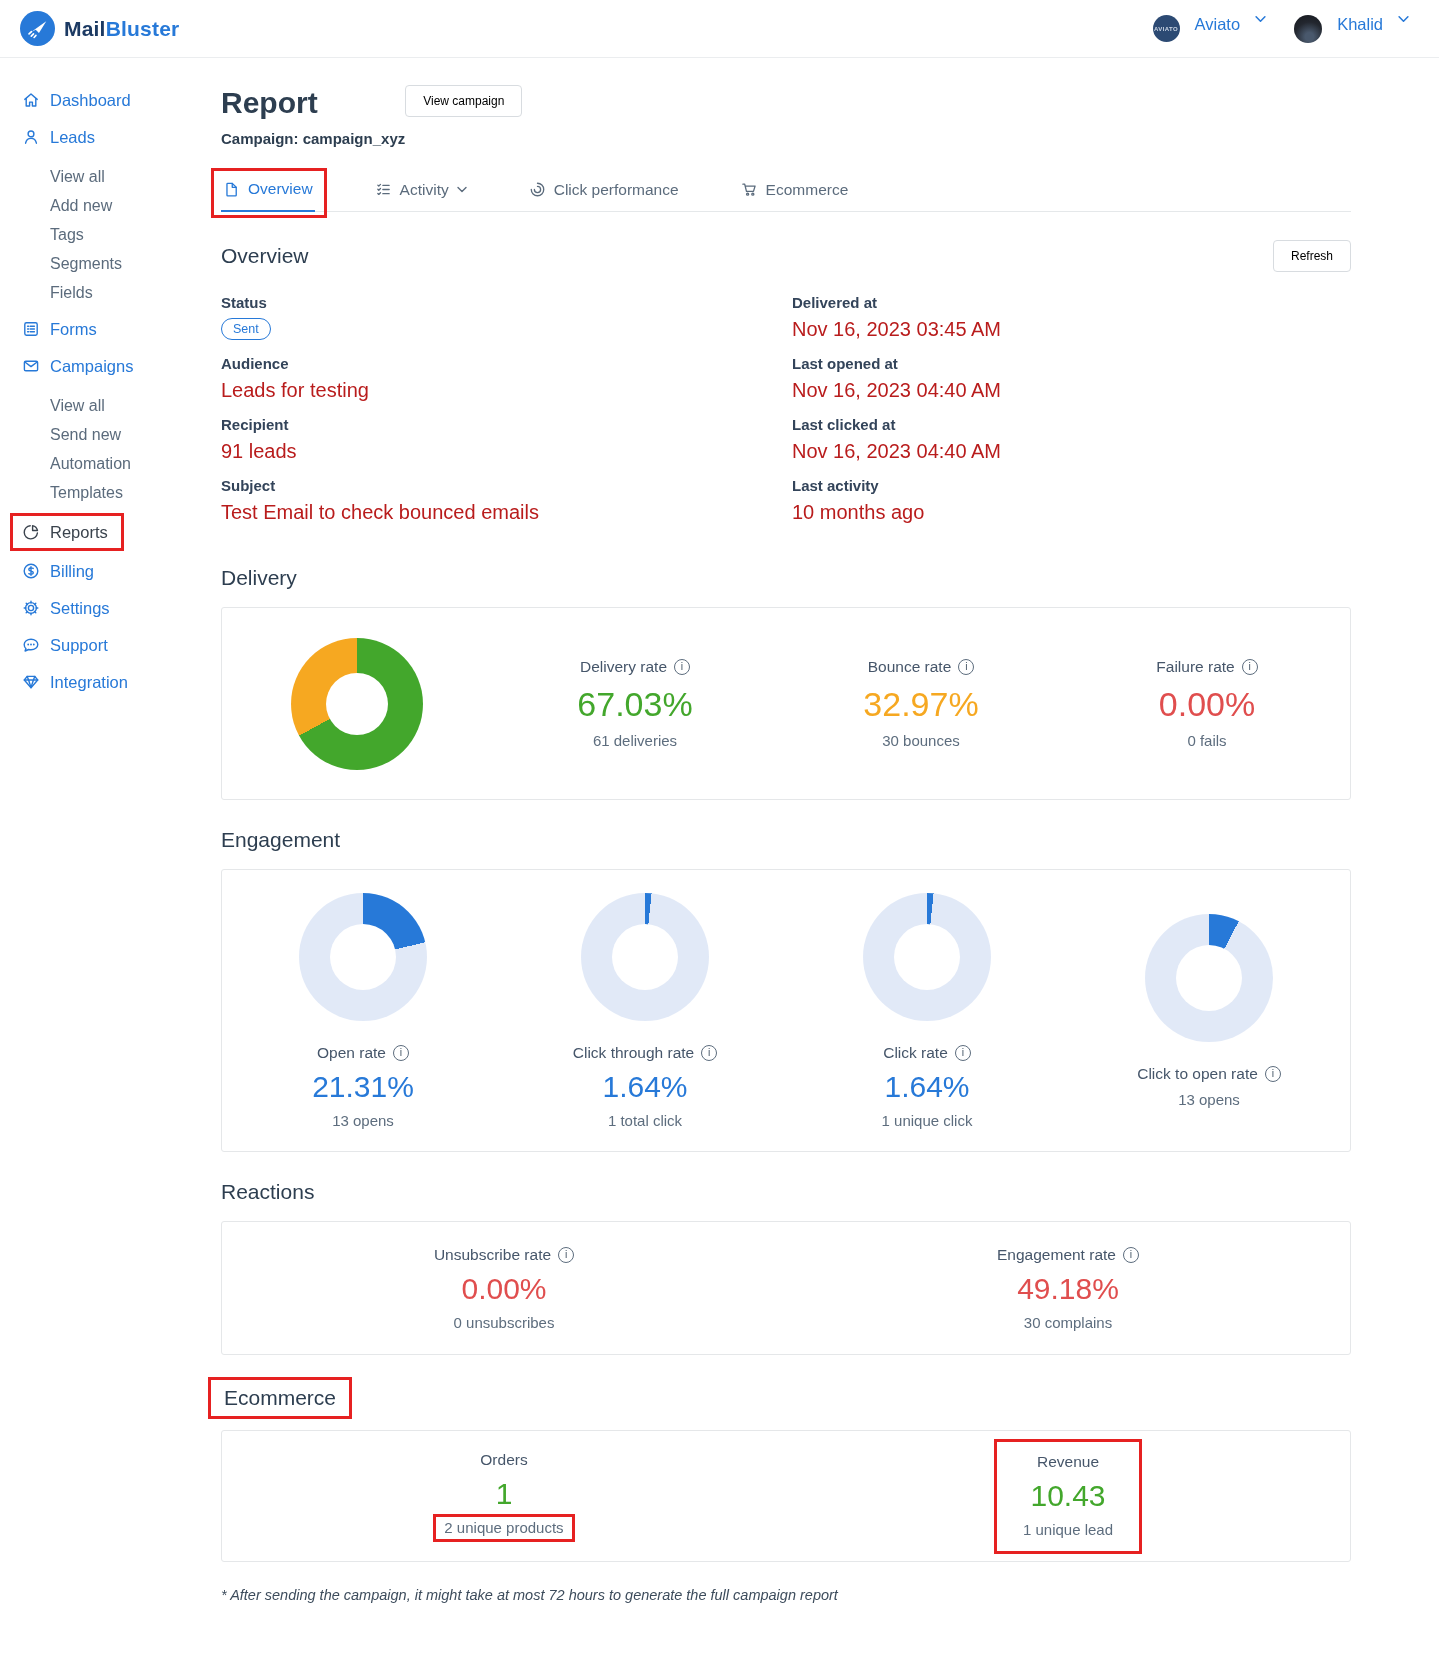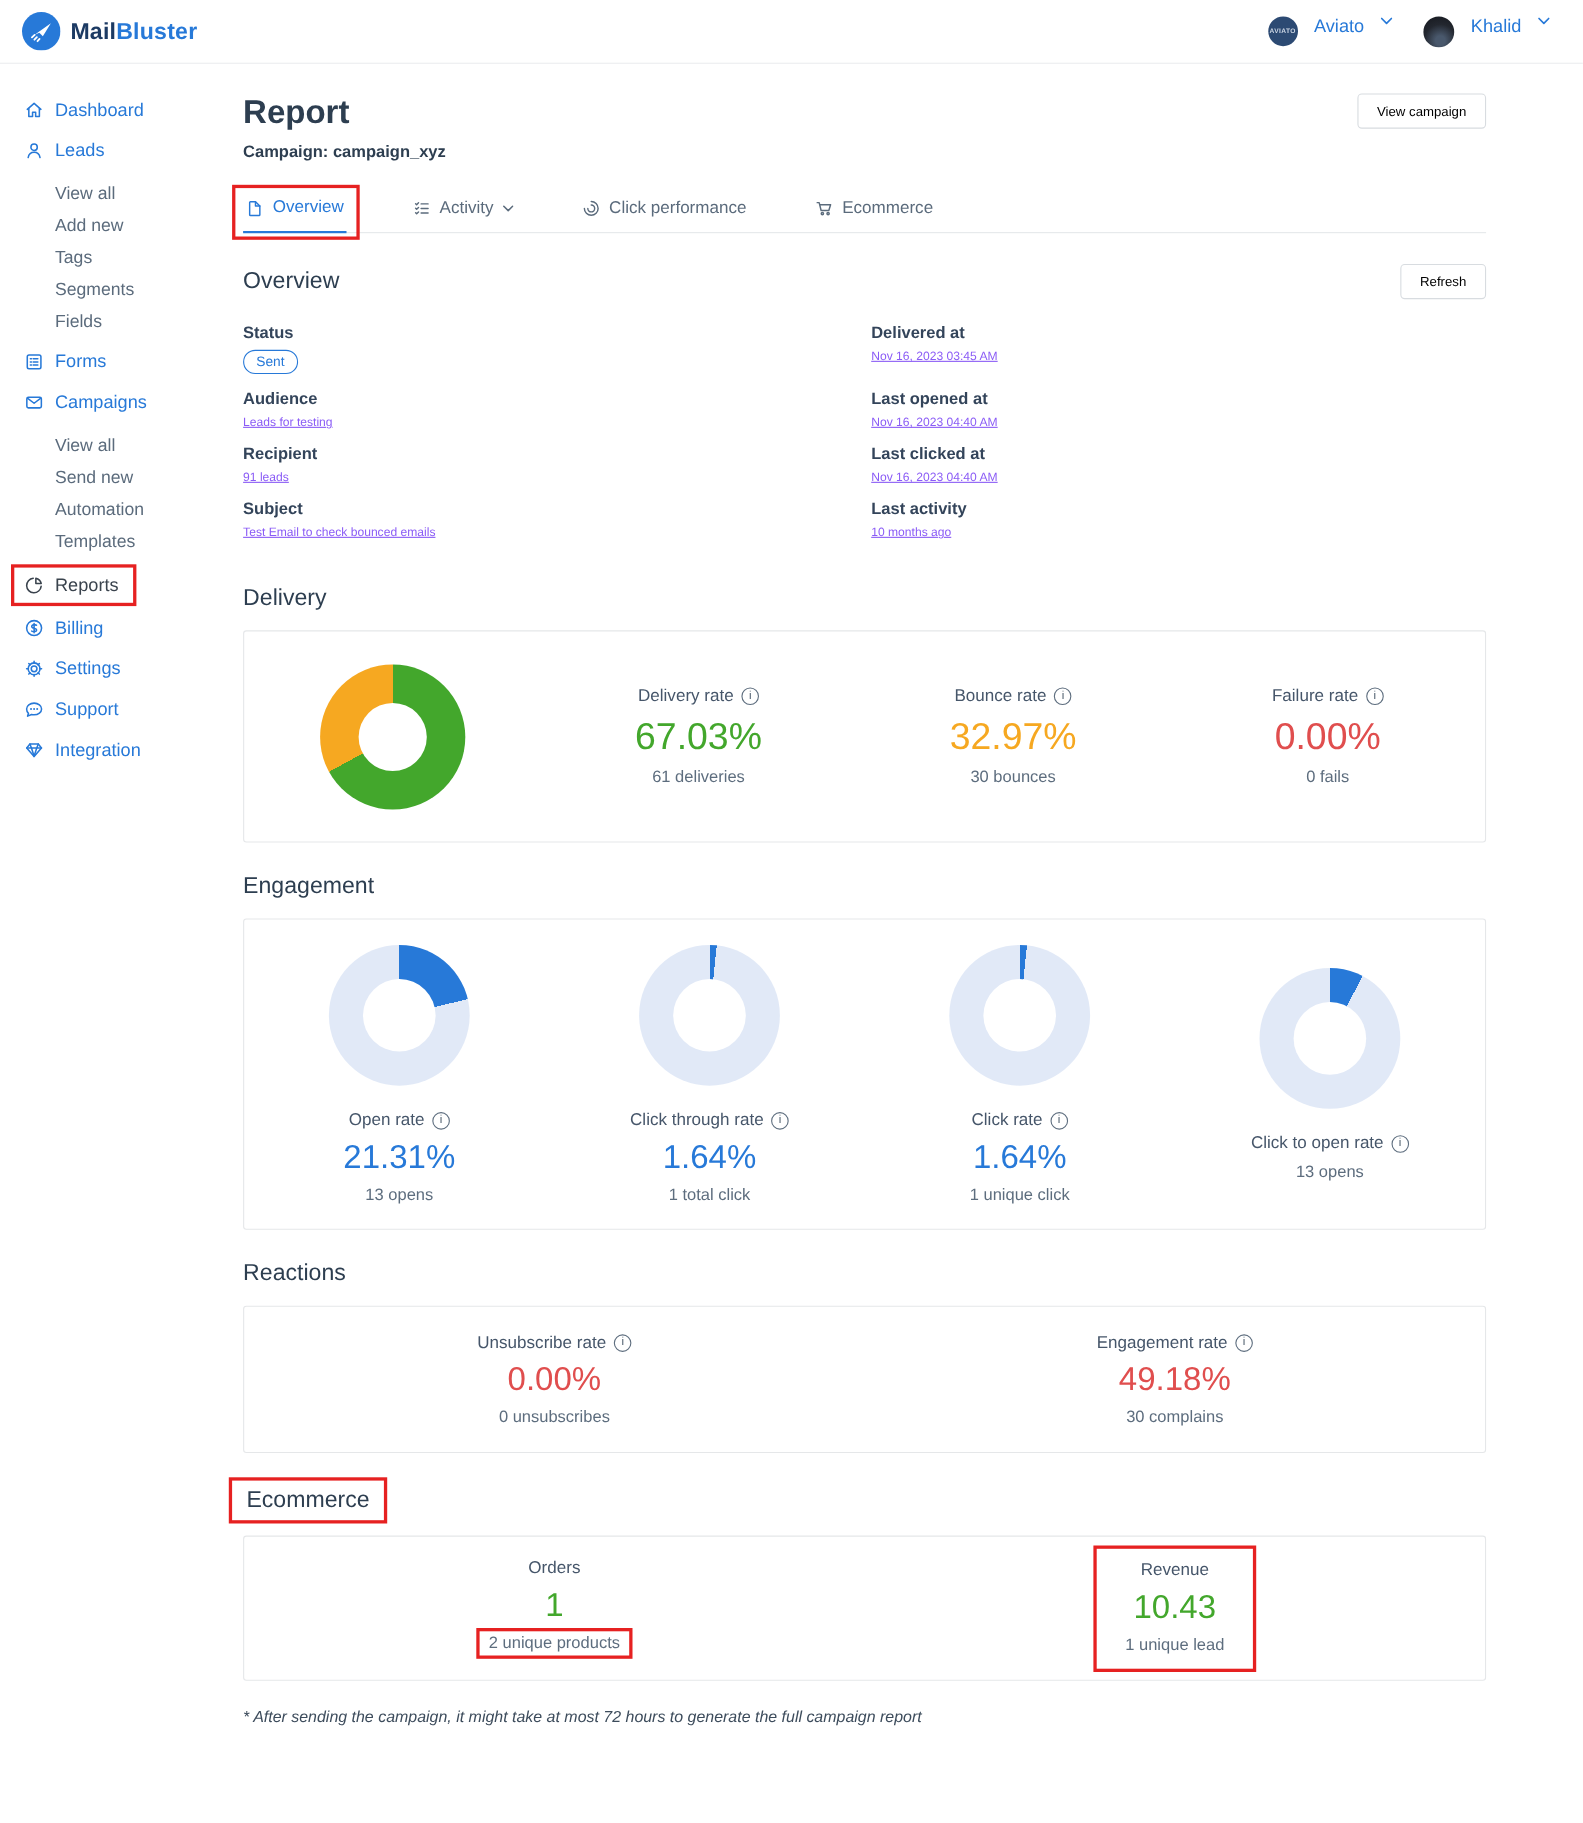--- a/index.html
+++ b/index.html
@@ -34,21 +34,21 @@
               margin-bottom:17px; cursor:pointer; line-height:20px; }
   .nav-item.dark { color:#3a434d; margin-bottom:0; }
   .nicon { width:19px; height:18px; flex:none; display:flex; align-items:center; }
   .nicon svg { display:block; }
   .nav-sub { list-style:none; margin:0 0 13px 0; padding:0 0 0 28px; }
   .nav-sub li { color:#5b6b7c; font-size:16px; padding:4px 0; margin-bottom:3px; cursor:pointer; }
   .reports-anno { display:inline-block; border:3px solid var(--c-annotation); padding:6px 13px 6px 9px;
                   margin:-6px 0 10px -12px; }
 
   
-  .title-row { display:flex; justify-content:space-between; align-items:flex-start; }
+  .title-row { display:flex; align-items:flex-start; }
   h1 { margin:0; font-size:30px; font-weight:600; color:var(--c-navy); line-height:36px; }
   .campaign-line { margin-top:9px; font-size:15px; font-weight:700; color:var(--c-navy); }
   .btn { background:#fff; border:1px solid #d8dce0; border-radius:4px; padding:8px 17px;
          font-size:12px; color:#000000; cursor:pointer; font-family:inherit; }
 
   
   .tabs { display:flex; gap:58px; margin-top:25px; border-bottom:1px solid #e5e8ea; }
   .tab { display:flex; align-items:center; gap:8px; padding:8px 2px 12px; font-size:15.5px;
          color:#5b6b7c; position:relative; cursor:pointer; }
   .tab.active { color:var(--c-blue); border-bottom:2px solid var(--c-blue); margin-bottom:-1px; }
@@ -58,21 +58,21 @@
 
   
   .section-head { display:flex; justify-content:space-between; align-items:center; margin-top:28px; }
   h2 { margin:0; font-size:21px; font-weight:500; color:var(--c-navy); }
   .anno-h2 { display:inline-block; border:3px solid var(--c-annotation); padding:6px 13px;
              margin:-6px 0 -6px -13px; }
 
   .fields { display:grid; grid-template-columns:571px 1fr; margin-top:22px; }
   .field { margin-bottom:14px; }
   .f-label { font-size:15px; font-weight:700; color:#33445a; margin-bottom:7px; }
-  .f-value { font-size:11px; color:#8b5cf6;text-decoration:underline; }
+  .f-value { font-size:20px; color:#b91c1c; }
   .badge-sent { display:inline-block; border:1px solid var(--c-blue); color:var(--c-blue);
                 font-size:12.5px; padding:3px 11px; border-radius:14px; }
 
   .card { border:1px solid #e5e7e9; border-radius:3px; margin-top:17px; background:#fff; }
   .delivery-card { height:193px; display:flex; align-items:center; }
   .donut-wrap { width:270px; display:flex; justify-content:center; }
   .donut { width:132px; height:132px; border-radius:50%; position:relative; }
   .donut::after { content:""; position:absolute; inset:35px; background:#fff; border-radius:50%; }
 
   .stat { flex:1; text-align:center; }

